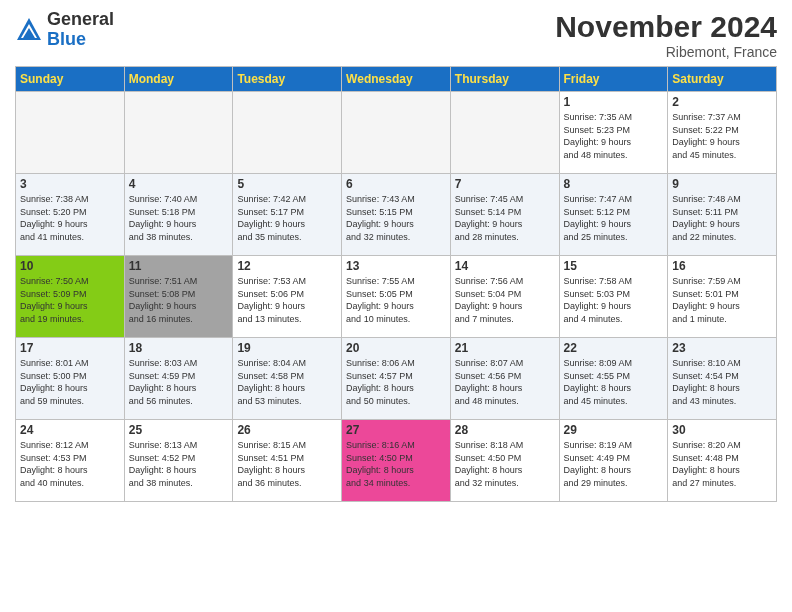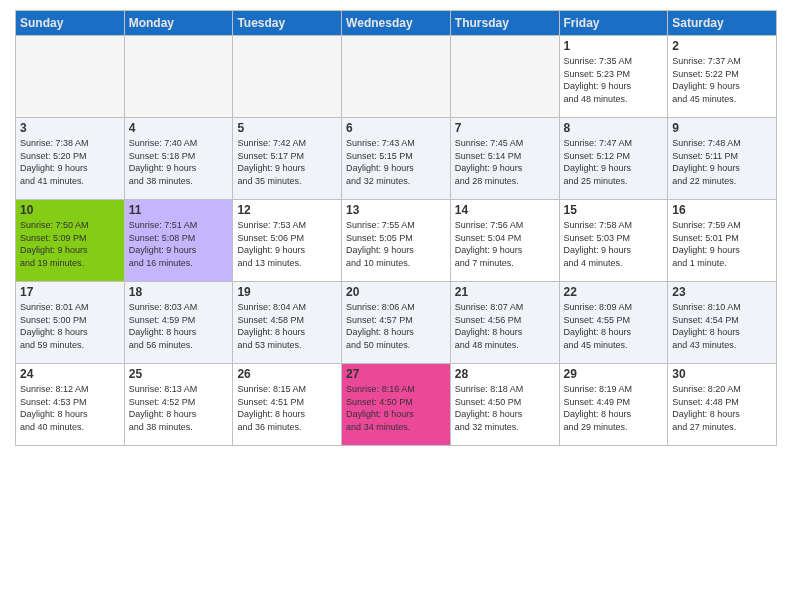--- a/index.html
+++ b/index.html
@@ -57,21 +57,21 @@
       font-size: 14px;
       color: #555;
     }
     .calendar {
       width: 100%;
       border-collapse: collapse;
       table-layout: fixed;
     }
     .calendar th {
       background: #1a6fc4;
-      color: #e5e5e5;
+      color: #fde047;
       font-size: 12px;
       font-weight: bold;
       padding: 5px 4px;
       text-align: left;
       border: 1px solid #c0c0c0;
     }
     .calendar td {
       border: 1px solid #c0c0c0;
       vertical-align: top;
       padding: 3px 4px;
@@ -96,20 +96,37 @@
     .day-info {
       font-size: 9px;
       color: #333;
       line-height: 1.4;
     }
   </style>
 </head>
 <body>
 
 <div class="page">
+  <div class="header">
+    <div class="logo">
+      <svg class="logo-icon" viewBox="0 0 28 28">
+        <polygon points="14,2 26,24 2,24" fill="#1a6fc4"></polygon>
+        <polygon points="14,8 22,22 6,22" fill="#fff"></polygon>
+        <polygon points="14,12 20,22 8,22" fill="#1a6fc4"></polygon>
+      </svg>
+      <div class="logo-text">
+        <span class="logo-general">General</span>
+        <span class="logo-blue">Blue</span>
+      </div>
+    </div>
+    <div class="title-block">
+      <div class="month-title">November 2024</div>
+      <div class="location">Ribemont, France</div>
+    </div>
+  </div>
 
   <table class="calendar">
     <thead>
       <tr>
         <th>Sunday</th>
         <th>Monday</th>
         <th>Tuesday</th>
         <th>Wednesday</th>
         <th>Thursday</th>
         <th>Friday</th>
@@ -190,21 +207,21 @@
           </td>
         </tr>
         <tr>
           <td style="background: #84cc16;">
             <span class="day-number">10</span>
             <div class="day-info" style="white-space: pre-line;">Sunrise: 7:50 AM
 Sunset: 5:09 PM
 Daylight: 9 hours
 and 19 minutes.</div>
           </td>
-          <td style="background: #c4b5fd;">
+          <td style="background: #a3a3a3;">
             <span class="day-number">11</span>
             <div class="day-info" style="white-space: pre-line;">Sunrise: 7:51 AM
 Sunset: 5:08 PM
 Daylight: 9 hours
 and 16 minutes.</div>
           </td>
           <td style="background: rgb(255, 255, 255);">
             <span class="day-number">12</span>
             <div class="day-info" style="white-space: pre-line;">Sunrise: 7:53 AM
 Sunset: 5:06 PM

